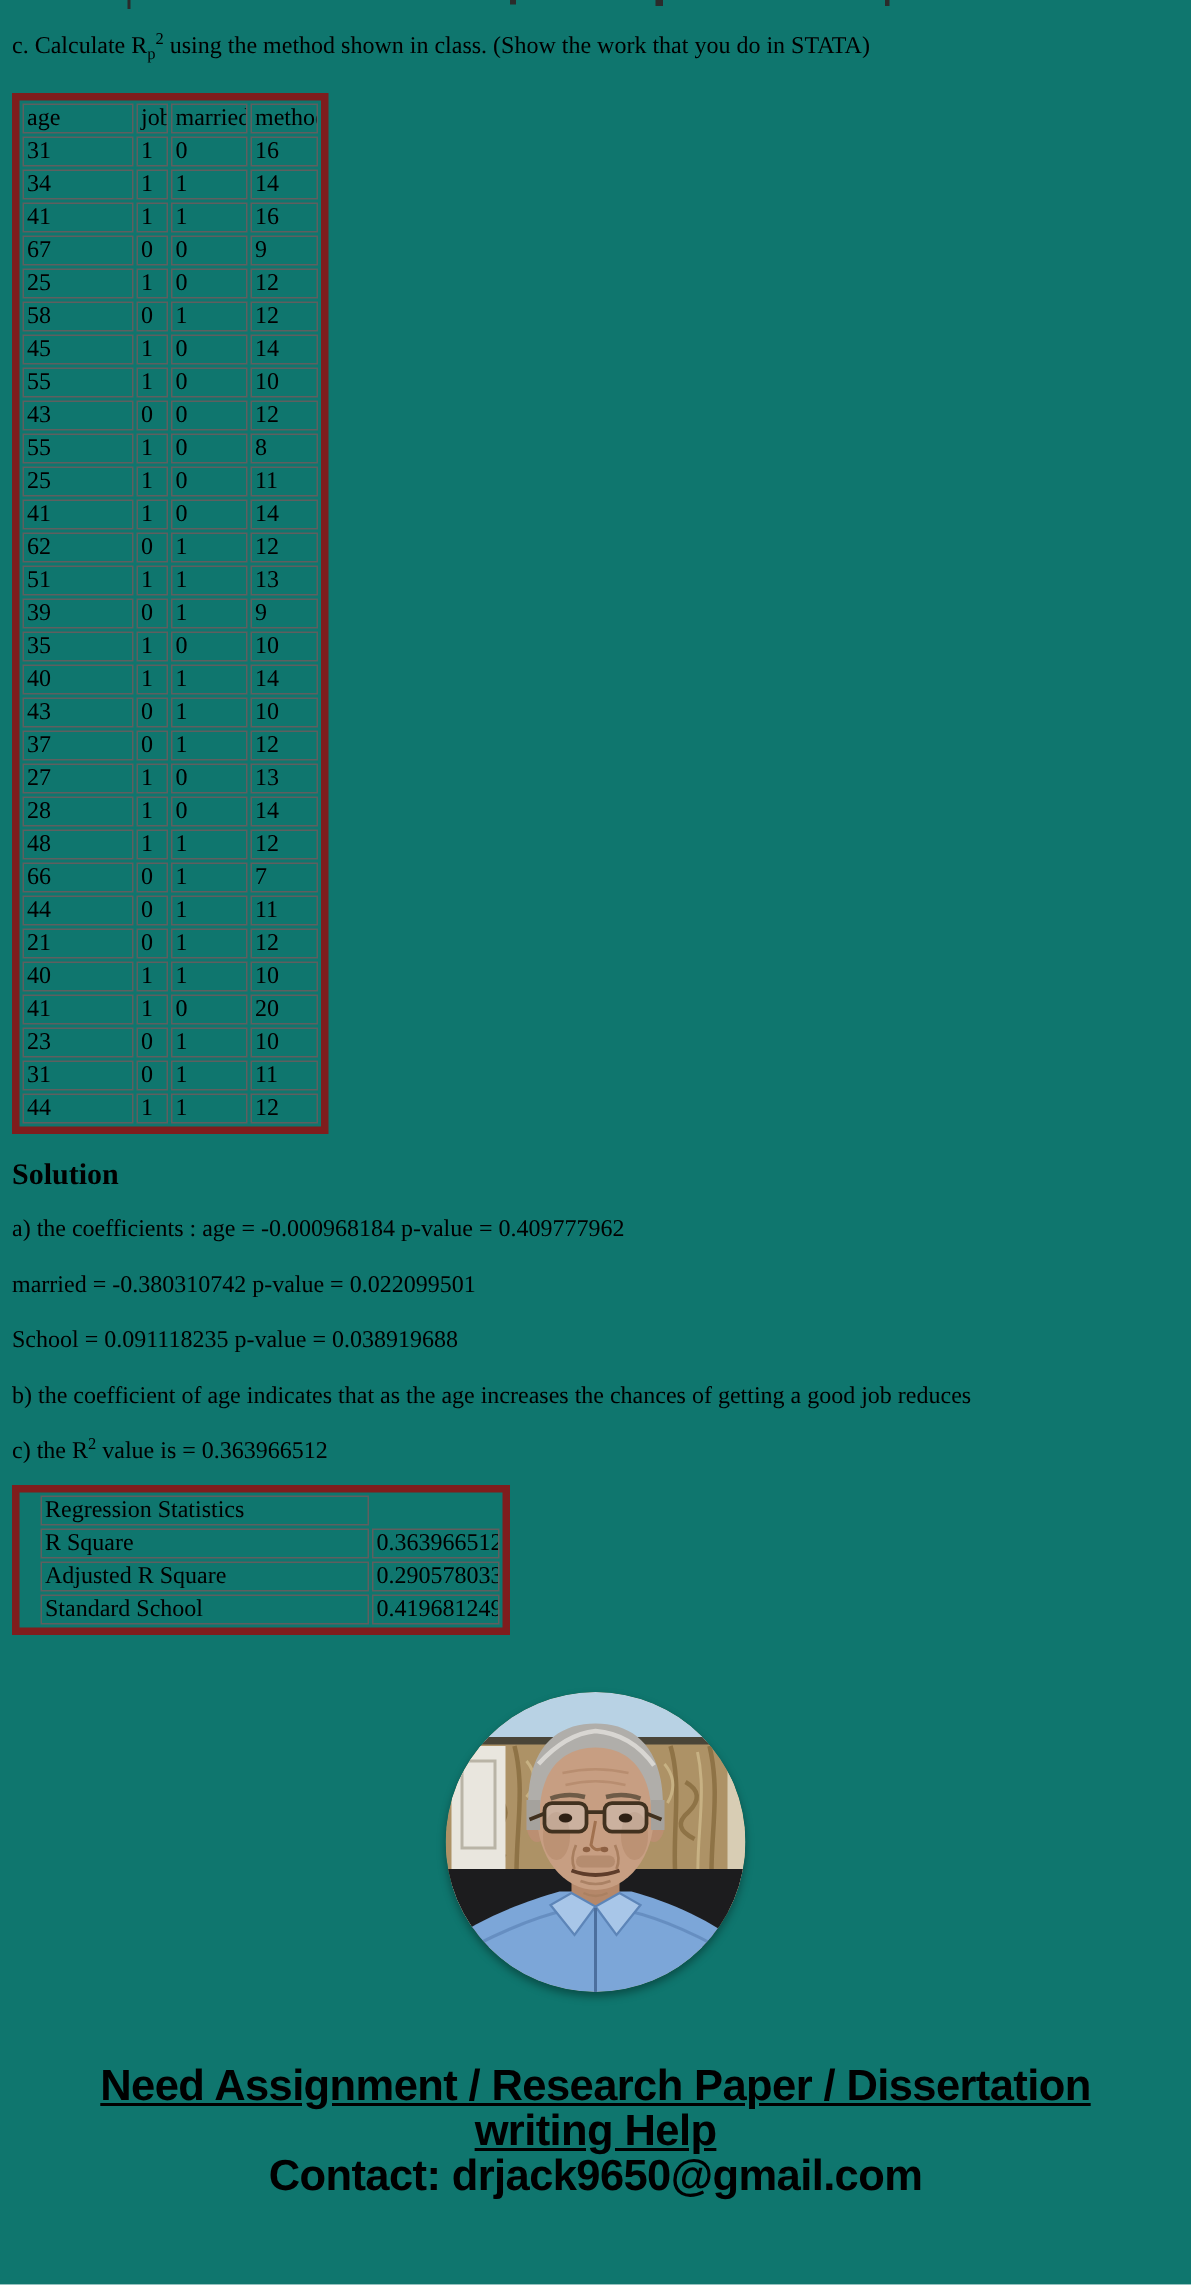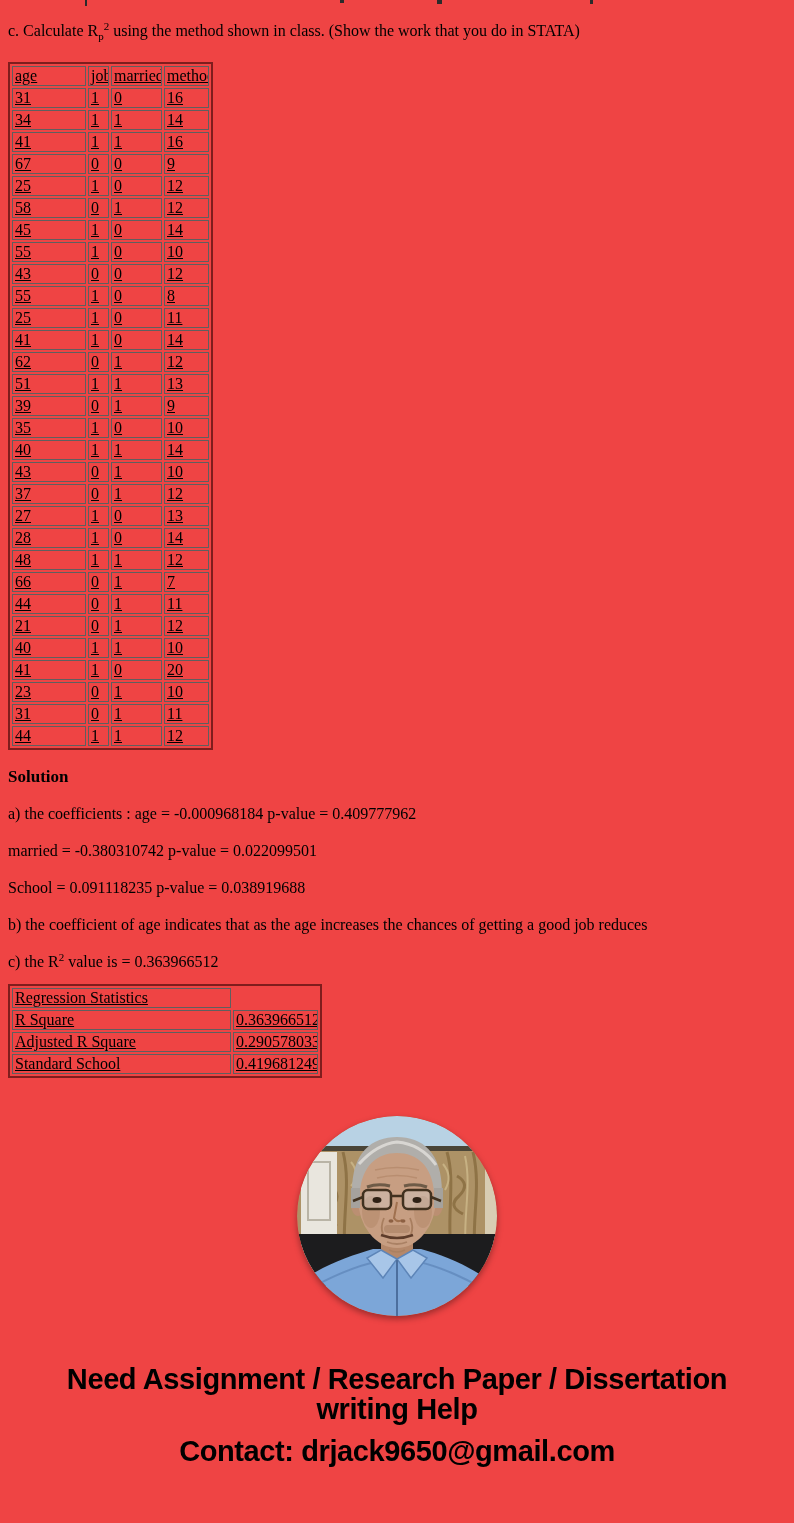--- a/index.html
+++ b/index.html
@@ -1,48 +1,48 @@
 <!DOCTYPE html>
 <html><head>
 <meta charset="utf-8">
 <style>
   * { margin: 0; padding: 0; box-sizing: content-box; }
   html, body { background: #ffffff; }
   .page {
     position: relative;
     width: 794px;
     height: 1523px;
-    background: #ef4444;
+    background: #0f766e;
     overflow: hidden;
     font-family: "Liberation Serif", serif;
     font-size: 16px;
     color: #000000;
   }
   .content { padding: 8px; }
 
   
   .frag { position: absolute; background: #2b2b2b; }
   .frag.f1 { left: 85px;  top: 0; width: 2px; height: 6px; }
   .frag.f2 { left: 340px; top: 0; width: 4px; height: 3px; }
   .frag.f3 { left: 437px; top: 0; width: 5px; height: 4px; }
   .frag.f4 { left: 590px; top: 0; width: 3px; height: 4px; }
 
   p.doc { margin: 17px 0 0 0; line-height: 20px; }
   p.question { margin-top: 13px; }
   sub.small { font-size: 11px; vertical-align: -4px; line-height: 0; }
   sup.small { font-size: 11px; vertical-align: 6px; line-height: 0; }
 
   table { border-collapse: separate; border-spacing: 2px; table-layout: fixed; }
-  table.bordered { border: 2px solid #7f1d1d; text-decoration: underline; }
+  table.bordered { border: 5px solid #7f1d1d; }
   table.bordered td { border: 1px solid #5f5f5f; line-height: 18px; padding: 0 1px 0 2px; overflow: hidden; white-space: nowrap; }
   .data-table { margin-top: 21px; width: 201px; }
-  .reg-table  { margin-top: 12px; width: 310px; }
+  .reg-table  { margin-top: 12px; width: 310px; padding-left: 12px; }
   .reg-table td.empty-cell { border: none; }
 
-  .solution-heading { margin-top: 20px; font-weight: bold; font-size: 17px; line-height: 20px; }
+  .solution-heading { margin-top: 20px; font-weight: bold; font-size: 20px; line-height: 20px; }
 
   .avatar-wrap { margin-top: 38px; text-align: center; }
   .avatar {
     display: inline-block;
     width: 200px; height: 200px;
     border-radius: 50%;
     overflow: hidden;
     box-shadow: 0 3px 6px rgba(0,0,0,0.35);
     vertical-align: top;
   }
@@ -51,21 +51,21 @@
   .footer {
     margin-top: 48px;
     text-align: center;
     font-family: "Liberation Sans", sans-serif;
     font-weight: bold;
     font-size: 29px;
     line-height: 30px;
     letter-spacing: -0.4px;
     color: #000000;
   }
-  .footer .help { max-width: 740px; margin: 12px auto; }
+  .footer .help { max-width: 740px; margin: 0 auto; text-decoration: underline; }
 </style>
 </head>
 <body>
 
 <div class="page">
 
   <div>
     <span class="frag f1"></span>
     <span class="frag f2"></span>
     <span class="frag f3"></span>

